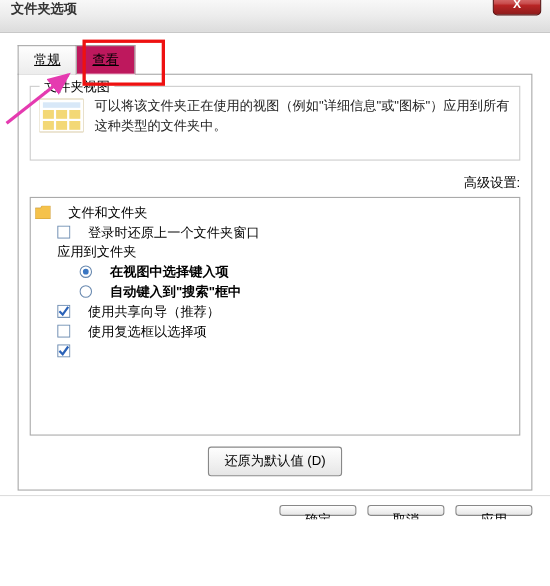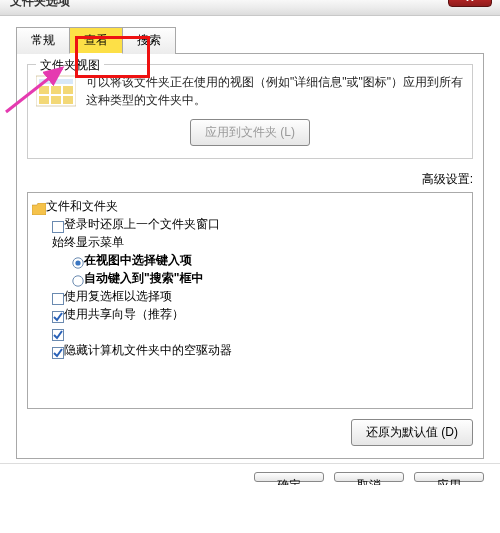--- a/index.html
+++ b/index.html
@@ -7,21 +7,21 @@
     margin: 0;
     font-family: "Microsoft YaHei", "SimSun", Arial, sans-serif;
     font-size: 12px;
     background: #fff;
     width: 500px;
     height: 533px;
     overflow: hidden;
     position: relative;
   }
   .titlebar {
-    height: 16px;
+    height: 30px;
     background: linear-gradient(to bottom, #f8f8f8 0%, #ececec 50%, #dcdcdc 100%);
     border-bottom: 1px solid #c8c8c8;
     display: flex;
     align-items: center;
     justify-content: space-between;
     padding: 0 0 12px 10px;
     position: relative;
   }
   .titlebar .title {
     color: #333;
@@ -42,34 +42,35 @@
     font-weight: bold;
     cursor: pointer;
   }
   .content {
     padding: 10px 16px 0 16px;
   }
   .tabs {
     display: flex;
     position: relative;
     z-index: 2;
+    text-decoration: underline;
   }
   .tab {
     padding: 4px 14px;
     border: 1px solid #a8a8a8;
     background: linear-gradient(to bottom, #fefefe, #ececec);
     margin-right: -1px;
     border-bottom: none;
     cursor: pointer;
     font-size: 12px;
     position: relative;
     top: 1px;
   }
   .tab.active {
-    background: #fde047;
+    background: #be185d;
     border-bottom: 1px solid #fff;
     top: 1px;
     z-index: 3;
   }
   .highlight-red {
     position: absolute;
     border: 3px solid #e11;
     top: 36px;
     left: 75px;
     width: 75px;
@@ -153,40 +154,40 @@
   .treeview {
     border: 1px solid #aaa;
     background: #fff;
     height: 217px;
     overflow-y: scroll;
     padding: 4px 2px;
     position: relative;
   }
   .tree-item {
     display: flex;
-    align-items: flex-end;
+    align-items: center;
     height: 18px;
-    gap: 0;
+    gap: 16px;
     white-space: nowrap;
   }
   .indent-0 { padding-left: 2px; }
   .indent-1 { padding-left: 22px; }
   .indent-2 { padding-left: 42px; font-weight: bold; }
   .folder-small {
     width: 14px;
     height: 12px;
   }
   .radio, .checkbox {
     width: 12px;
     height: 12px;
     flex-shrink: 0;
   }
   .restore-row {
     display: flex;
-    justify-content: flex-end;
+    justify-content: center;
     margin: 10px 0 2px 0;
   }
   .bottom-btns {
     display: flex;
     justify-content: flex-end;
     gap: 10px;
     padding: 8px 16px;
     border-top: 1px solid #ddd;
     margin-top: 4px;
   }
@@ -211,102 +212,93 @@
     </marker>
   </defs>
   <line x1="4" y1="56" x2="60" y2="12" stroke="#e53ab0" stroke-width="3" marker-end="url(#ah)"></line>
 </svg>
 
 <div class="content">
 
   <div class="tabs">
     <div class="tab">常规</div>
     <div class="tab active">查看</div>
-    <div class="tab">搜索</div>
   </div>
 
   <div class="tabpanel">
 
     <div class="groupbox">
       <span class="groupbox-legend">文件夹视图</span>
       <div class="folder-view-row">
         <svg class="folder-icon" viewBox="0 0 40 36">
           <rect x="0" y="3" width="40" height="30" fill="#fff" stroke="#b8a060" stroke-width="0.5"></rect>
           <rect x="3" y="6" width="34" height="5" fill="#d8e8f8"></rect>
           <rect x="3" y="13" width="10" height="8" fill="#f3d876"></rect>
           <rect x="15" y="13" width="10" height="8" fill="#f3d876"></rect>
           <rect x="27" y="13" width="10" height="8" fill="#f3d876"></rect>
           <rect x="3" y="23" width="10" height="8" fill="#f3d876"></rect>
           <rect x="15" y="23" width="10" height="8" fill="#f3d876"></rect>
           <rect x="27" y="23" width="10" height="8" fill="#f3d876"></rect>
         </svg>
         <div class="folder-desc">可以将该文件夹正在使用的视图（例如"详细信息"或"图标"）应用到所有这种类型的文件夹中。</div>
       </div>
       <div class="btn-row">
-        <button class="win-btn disabled">应用到文件夹 (L)</button>
       </div>
     </div>
 
     <div class="adv-label">高级设置:</div>
 
     <div class="treeview">
       <div class="tree-item indent-0">
         <svg class="folder-small" viewBox="0 0 14 12">
           <path d="M0 2 L5 2 L6 0 L14 0 L14 12 L0 12 Z" fill="#f5c24b" stroke="#b8892b" stroke-width="0.5"></path>
         </svg>
         <span class="tree-label">文件和文件夹</span>
       </div>
       <div id="tree-items">
           <div class="tree-item indent-1">
             <svg class="checkbox" viewBox="0 0 12 12">
               <rect x="0.5" y="0.5" width="11" height="11" fill="#fff" stroke="#6a8ab0"></rect>
             </svg>
             <span class="tree-label">登录时还原上一个文件夹窗口</span>
           </div>
           <div class="tree-item indent-1">
-            <span class="tree-label">始终显示菜单</span>
+            <span class="tree-label">应用到文件夹</span>
           </div>
           <div class="tree-item indent-2">
             <svg class="radio" viewBox="0 0 12 12">
               <circle cx="6" cy="6" r="5.2" fill="#fff" stroke="#6a8ab0"></circle>
               <circle cx="6" cy="6" r="2.6" fill="#3a76c2"></circle>
             </svg>
             <span class="tree-label">在视图中选择键入项</span>
           </div>
           <div class="tree-item indent-2">
             <svg class="radio" viewBox="0 0 12 12">
               <circle cx="6" cy="6" r="5.2" fill="#fff" stroke="#6a8ab0"></circle>
             </svg>
             <span class="tree-label">自动键入到"搜索"框中</span>
           </div>
           <div class="tree-item indent-1">
             <svg class="checkbox" viewBox="0 0 12 12">
               <rect x="0.5" y="0.5" width="11" height="11" fill="#fff" stroke="#6a8ab0"></rect>
+              <path d="M2 6 L5 9 L10 2" stroke="#2a62b8" stroke-width="2" fill="none"></path>
+            </svg>
+            <span class="tree-label">使用共享向导（推荐）</span>
+          </div>
+          <div class="tree-item indent-1">
+            <svg class="checkbox" viewBox="0 0 12 12">
+              <rect x="0.5" y="0.5" width="11" height="11" fill="#fff" stroke="#6a8ab0"></rect>
             </svg>
             <span class="tree-label">使用复选框以选择项</span>
           </div>
           <div class="tree-item indent-1">
             <svg class="checkbox" viewBox="0 0 12 12">
               <rect x="0.5" y="0.5" width="11" height="11" fill="#fff" stroke="#6a8ab0"></rect>
               <path d="M2 6 L5 9 L10 2" stroke="#2a62b8" stroke-width="2" fill="none"></path>
             </svg>
-            <span class="tree-label">使用共享向导（推荐）</span>
-          </div>
-          <div class="tree-item indent-1">
-            <svg class="checkbox" viewBox="0 0 12 12">
-              <rect x="0.5" y="0.5" width="11" height="11" fill="#fff" stroke="#6a8ab0"></rect>
-              <path d="M2 6 L5 9 L10 2" stroke="#2a62b8" stroke-width="2" fill="none"></path>
-            </svg>
-          </div>
-          <div class="tree-item indent-1">
-            <svg class="checkbox" viewBox="0 0 12 12">
-              <rect x="0.5" y="0.5" width="11" height="11" fill="#fff" stroke="#6a8ab0"></rect>
-              <path d="M2 6 L5 9 L10 2" stroke="#2a62b8" stroke-width="2" fill="none"></path>
-            </svg>
-            <span class="tree-label">隐藏计算机文件夹中的空驱动器</span>
           </div>
         </div>
     </div>
 
     <div class="restore-row">
       <button class="win-btn">还原为默认值 (D)</button>
     </div>
 
   </div>
 </div>

